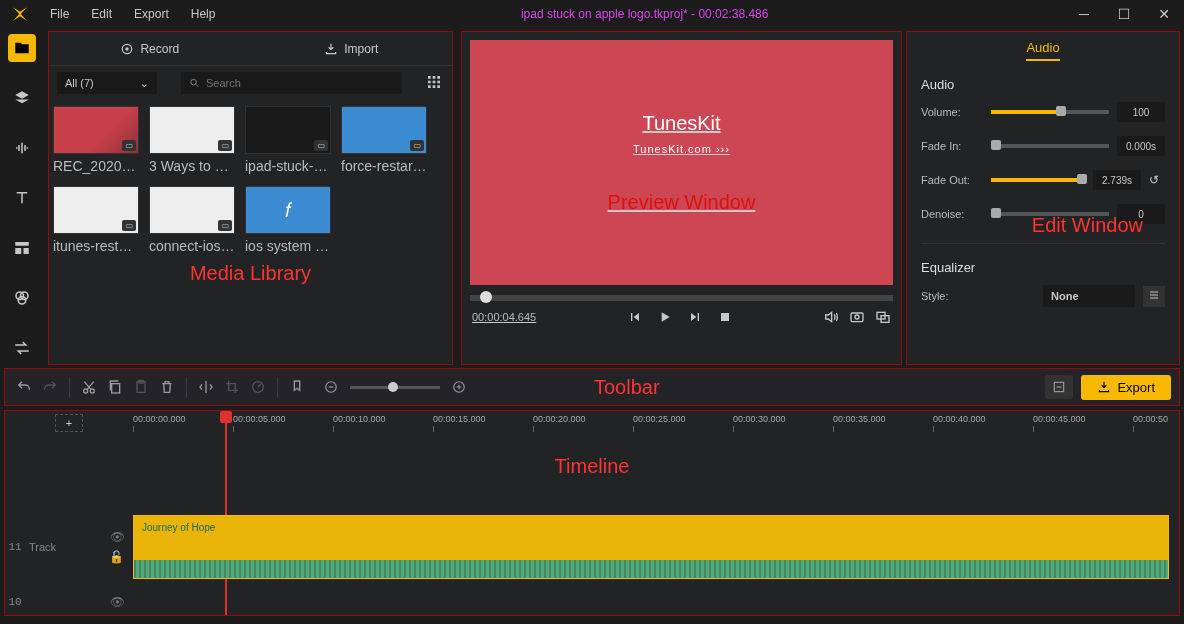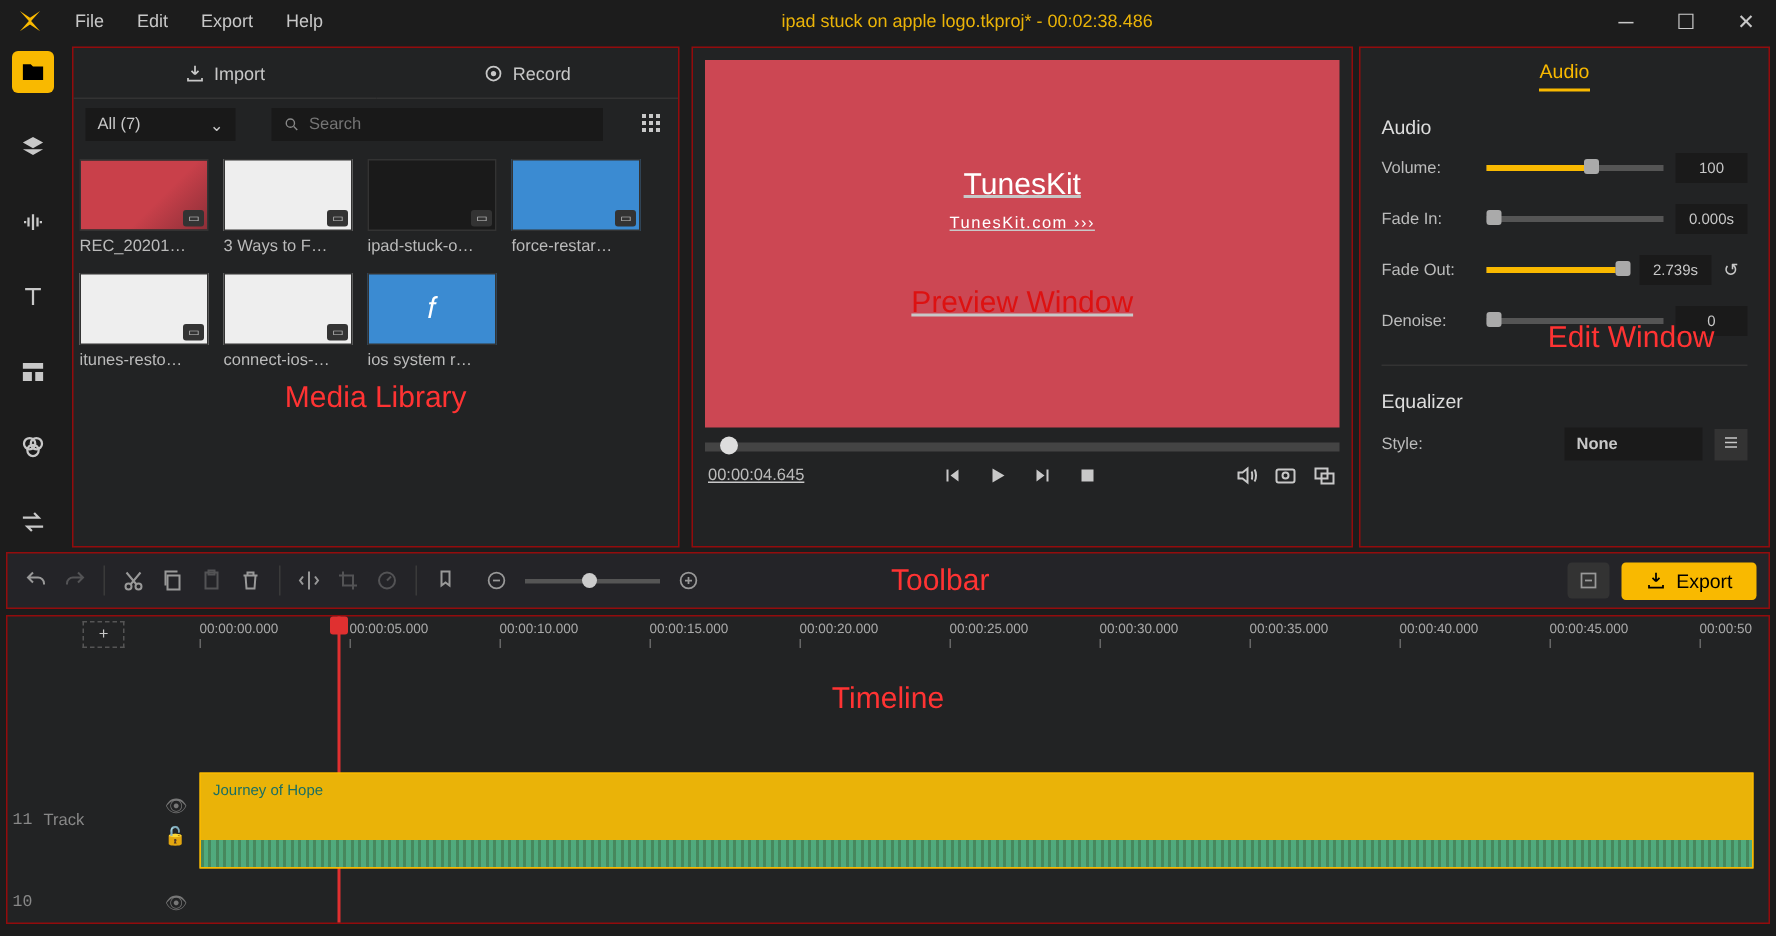--- a/index.html
+++ b/index.html
@@ -3,21 +3,21 @@
 <meta charset="utf-8">
 <style>
 * { margin:0; padding:0; box-sizing:border-box; font-family:"Segoe UI",Arial,sans-serif; }
 body { background:#1c1c1c; color:#c8c8c8; font-size:12px; width:1184px; height:624px; overflow:hidden; }
 
 
 .titlebar { height:28px; display:flex; align-items:center; background:#1c1c1c; }
 .logo { width:40px; display:flex; align-items:center; justify-content:center; color:#f9b900; font-size:16px; }
 .menu { display:flex; gap:2px; }
 .menu span { padding:4px 10px; cursor:pointer; }
-.title-center { flex:1; text-align:center; color:#eab308; }
+.title-center { flex:1; text-align:center; color:#d946ef; }
 .winctrl { display:flex; }
 .winctrl span { width:40px; text-align:center; font-size:14px; cursor:pointer; }
 
 
 .main { display:flex; height:340px; }
 .leftbar { width:44px; background:#1c1c1c; display:flex; flex-direction:column; align-items:center; padding-top:6px; gap:22px; }
 .leftbar .sb { width:28px; height:28px; display:flex; align-items:center; justify-content:center; border-radius:4px; cursor:pointer; }
 .leftbar .sb.active { background:#f9b900; color:#000; }
 
 .panel { border:1px solid #cc0000aa; background:#222324; }
@@ -34,21 +34,21 @@
 .media-filter .search input { background:none; border:none; color:#888; outline:none; width:100%; font-size:11px; }
 .media-filter .grid-ic { width:18px; height:18px; cursor:pointer; }
 .thumbs { display:flex; flex-wrap:wrap; padding:6px 4px; gap:12px 10px; }
 .thumb { width:86px; }
 .thumb .img { width:86px; height:48px; background:#4a4a4a; position:relative; border:1px solid #333; }
 .thumb .img.red { background:linear-gradient(135deg,#c9404a 60%,#8c2f38); }
 .thumb .img.white { background:#eee; }
 .thumb .img.blue { background:#3b8bd2; }
 .thumb .img.appicon { background:#3b8bd2; display:flex; align-items:center; justify-content:center; }
 .thumb .img .badge { position:absolute; right:2px; bottom:2px; background:#333; padding:1px 3px; font-size:8px; border-radius:2px; }
-.thumb .lbl { font-size:11px; color:#bbb; margin-top:4px; white-space:nowrap; overflow:hidden; text-overflow:ellipsis; }
+.thumb .lbl { font-size:14px; color:#bbb; margin-top:4px; white-space:nowrap; overflow:hidden; text-overflow:ellipsis; }
 .annot { color:#ff3333; font-size:20px; position:relative; }
 
 
 .pv-canvas { margin:8px 8px 0 8px; height:245px; background:#cc4753; display:flex; flex-direction:column; align-items:center; justify-content:center; gap:8px; color:#fff; }
 .pv-canvas .tk { font-size:20px; font-weight:500; }
 .pv-canvas .sub { font-size:11px; letter-spacing:1px; }
 .pv-canvas .pvlabel { color:#dd1111; font-size:20px; margin-top:28px; }
 .pv-scrub { margin:10px 8px 0 8px; height:6px; background:#444; position:relative; }
 .pv-scrub .pos { position:absolute; top:-4px; left:10px; width:12px; height:12px; border-radius:50%; background:#ddd; }
 .pv-ctrl { display:flex; align-items:center; justify-content:space-between; margin:8px 10px 0 10px; }
@@ -170,30 +170,30 @@
         <svg width="18" height="18" viewBox="0 0 24 24">
           <path d="M3 8h14l-4-4M21 16H7l4 4" stroke="currentColor" stroke-width="2" fill="none"></path>
         </svg>
       </div>
   </div>
 
   <div class="panel media-panel">
     <div class="media-top">
       <div class="half">
         <svg width="14" height="14" viewBox="0 0 24 24">
-            <path d="M12 3v10m0 0l-4-4m4 4l4-4M4 17v3h16v-3" stroke="currentColor" stroke-width="2" fill="none"></path>
-          </svg>
-        <span>Import</span>
+            <circle cx="12" cy="12" r="8" fill="none" stroke="currentColor" stroke-width="2"></circle>
+            <circle cx="12" cy="12" r="3"></circle>
+          </svg>
+        <span>Record</span>
       </div>
       <div class="half">
         <svg width="14" height="14" viewBox="0 0 24 24">
-            <circle cx="12" cy="12" r="8" fill="none" stroke="currentColor" stroke-width="2"></circle>
-            <circle cx="12" cy="12" r="3"></circle>
-          </svg>
-        <span>Record</span>
+            <path d="M12 3v10m0 0l-4-4m4 4l4-4M4 17v3h16v-3" stroke="currentColor" stroke-width="2" fill="none"></path>
+          </svg>
+        <span>Import</span>
       </div>
     </div>
     <div class="media-filter">
       <div class="dd">
         <span>All (7)</span>
         <span>⌄</span>
       </div>
       <div class="search">
         <svg width="12" height="12" viewBox="0 0 24 24">
             <circle cx="10" cy="10" r="6" fill="none" stroke="#888" stroke-width="2"></circle>

